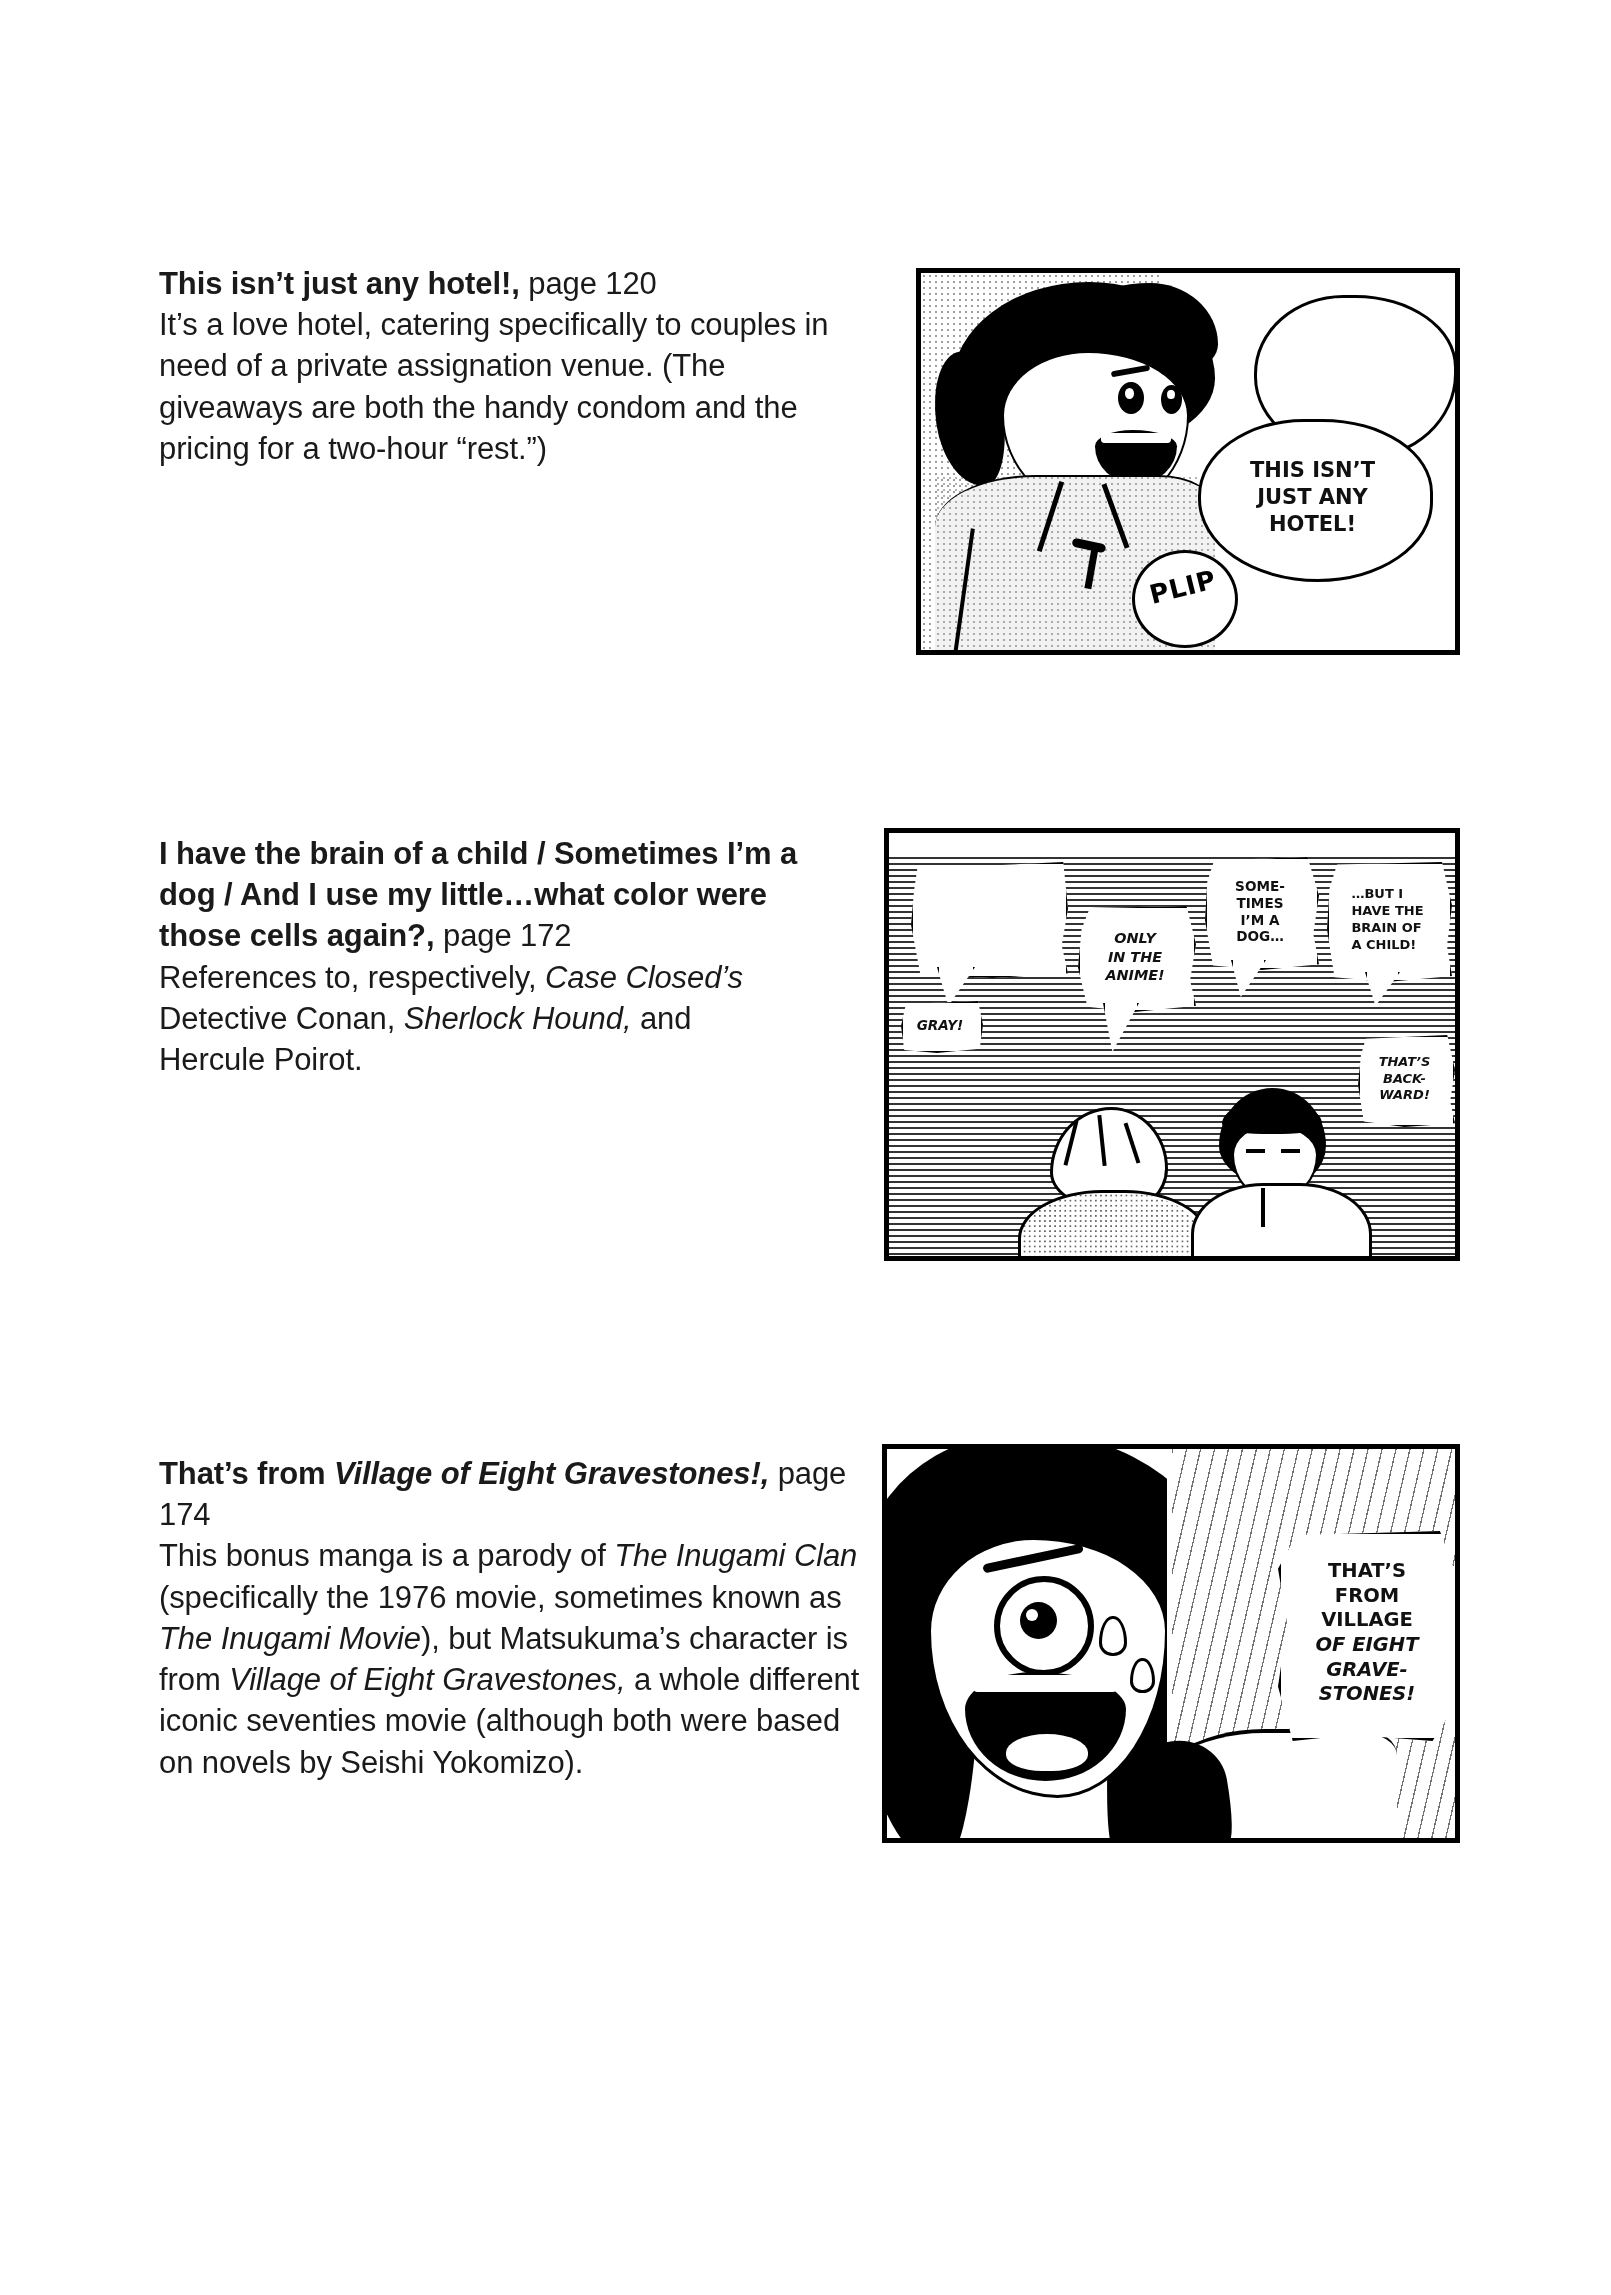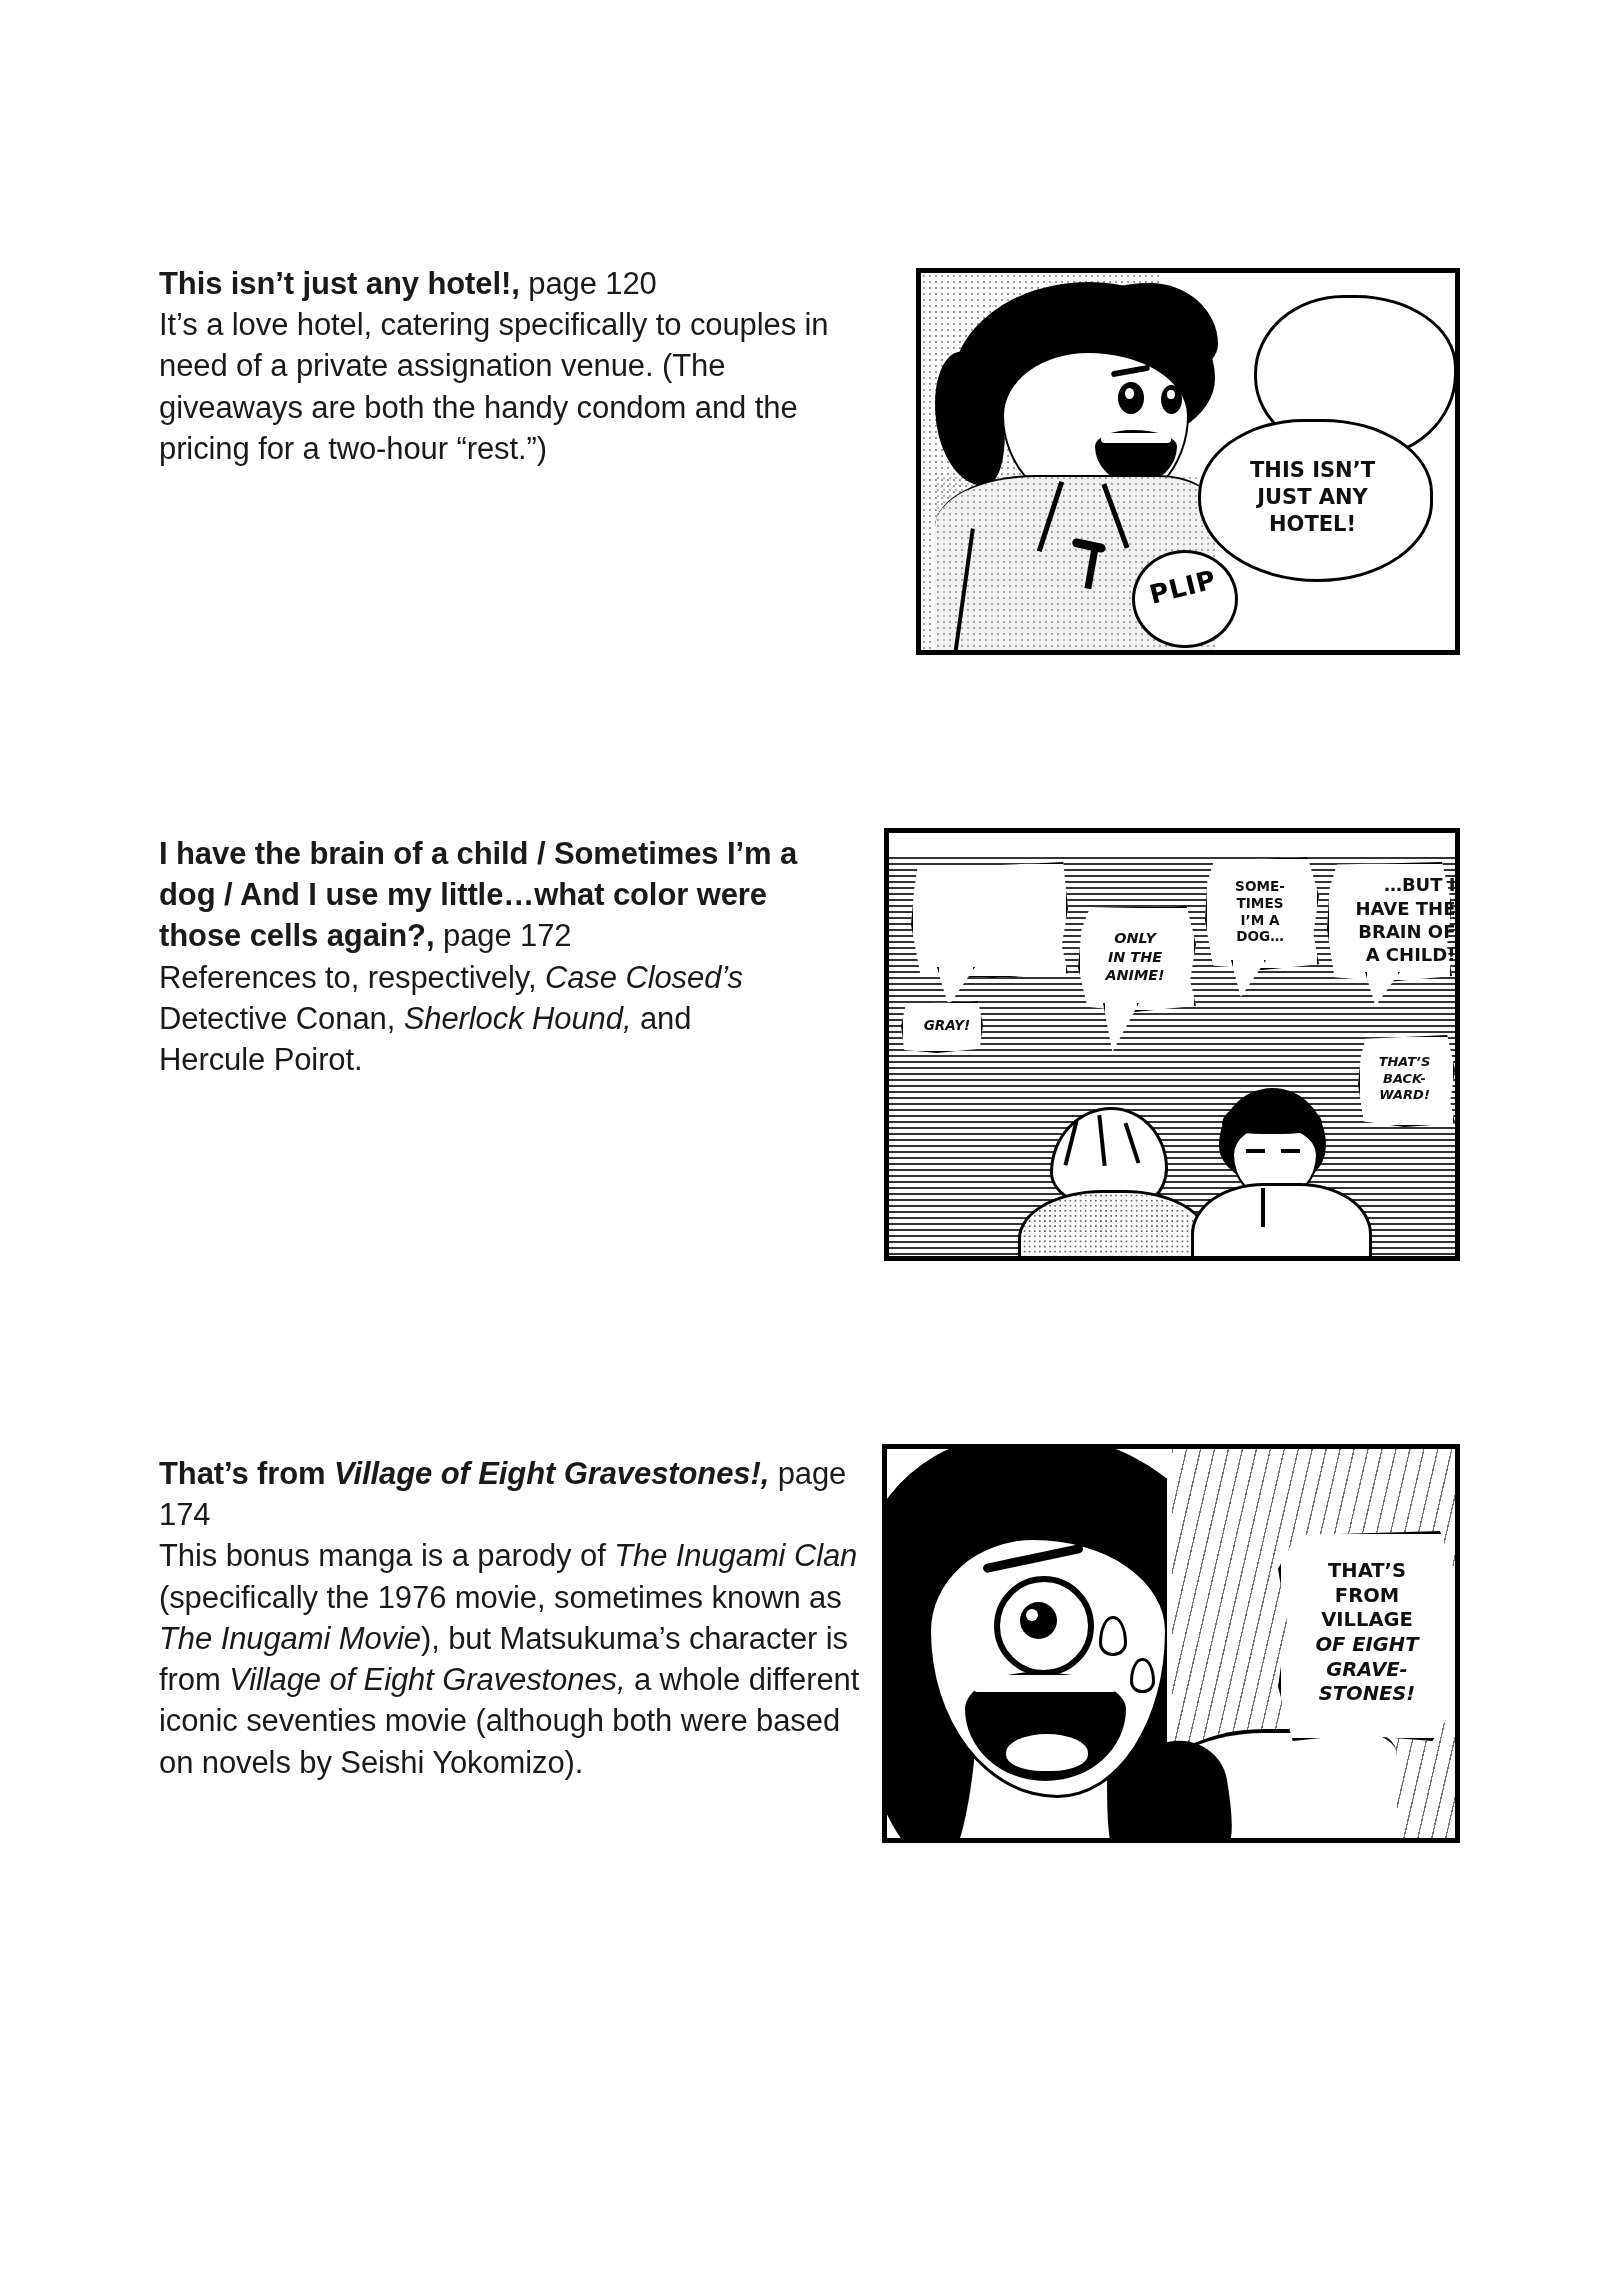--- a/index.html
+++ b/index.html
@@ -188,30 +188,30 @@
       </div>
       <div style="position:absolute; left:316px; top:24px; width:110px; height:109px; display:flex; align-items:center; justify-content:center; text-align:center; font-family:'DejaVu Sans',sans-serif; font-weight:700; font-size:13.6px; line-height:1.25; white-space:pre-line;">SOME-
 TIMES
 I’M A
 DOG…</div>
       <div style="position:absolute; left:342px; top:127px; width:31px; height:37px; background:#fff; border-left:2.5px solid #000; border-right:2.5px solid #000; clip-path: polygon(0% 0%, 100% 0%, 28% 100%);"></div>
 
       <div style="position:absolute; left:438px; top:29px; width:121px; height:116px; background:#fff; border:2.5px solid #000;
                   clip-path: polygon(8% 2%, 92% 0%, 100% 36%, 96% 70%, 100% 95%, 48% 100%, 6% 96%, 0% 56%, 2% 22%);">
       </div>
-      <div style="position:absolute; left:456px; top:29px; width:121px; height:116px; display:flex; align-items:center; justify-content:center; text-align:right; font-family:'DejaVu Sans',sans-serif; font-weight:700; font-size:18px; line-height:1.3; white-space:pre-line;">…BUT I
+      <div style="position:absolute; left:438px; top:29px; width:121px; height:116px; display:flex; align-items:center; justify-content:center; text-align:left; font-family:'DejaVu Sans',sans-serif; font-weight:700; font-size:13px; line-height:1.3; white-space:pre-line;">…BUT I
 HAVE THE
 BRAIN OF
 A CHILD!</div>
       <div style="position:absolute; left:476px; top:139px; width:31px; height:34px; background:#fff; border-left:2.5px solid #000; border-right:2.5px solid #000; clip-path: polygon(0% 0%, 100% 0%, 30% 100%);"></div>
 
       <div style="position:absolute; left:12px; top:168px; width:78px; height:48px; background:#fff; border:2.5px solid #000;
                   clip-path: polygon(6% 6%, 94% 0%, 100% 46%, 96% 92%, 44% 100%, 4% 94%, 0% 48%);">
       </div>
-      <div style="position:absolute; left:19px; top:168px; width:78px; height:48px; display:flex; align-items:center; justify-content:center; text-align:right; font-family:'DejaVu Sans',sans-serif; font-weight:700; font-style:italic; font-size:13.6px;">GRAY!</div>
+      <div style="position:absolute; left:12px; top:168px; width:78px; height:48px; display:flex; align-items:center; justify-content:center; text-align:right; font-family:'DejaVu Sans',sans-serif; font-weight:700; font-style:italic; font-size:13.6px;">GRAY!</div>
 
       <div style="position:absolute; left:469px; top:202px; width:93px; height:88px; background:#fff; border:2.5px solid #000;
                   clip-path: polygon(8% 4%, 92% 0%, 100% 38%, 95% 72%, 100% 96%, 48% 100%, 6% 94%, 0% 54%, 3% 22%);">
       </div>
       <div style="position:absolute; left:469px; top:202px; width:93px; height:88px; display:flex; align-items:center; justify-content:center; text-align:center; font-family:'DejaVu Sans',sans-serif; font-weight:700; font-style:italic; font-size:13px; line-height:1.3; white-space:pre-line;">THAT’S
 BACK-
 WARD!</div>
     </div>
   </div>
 

